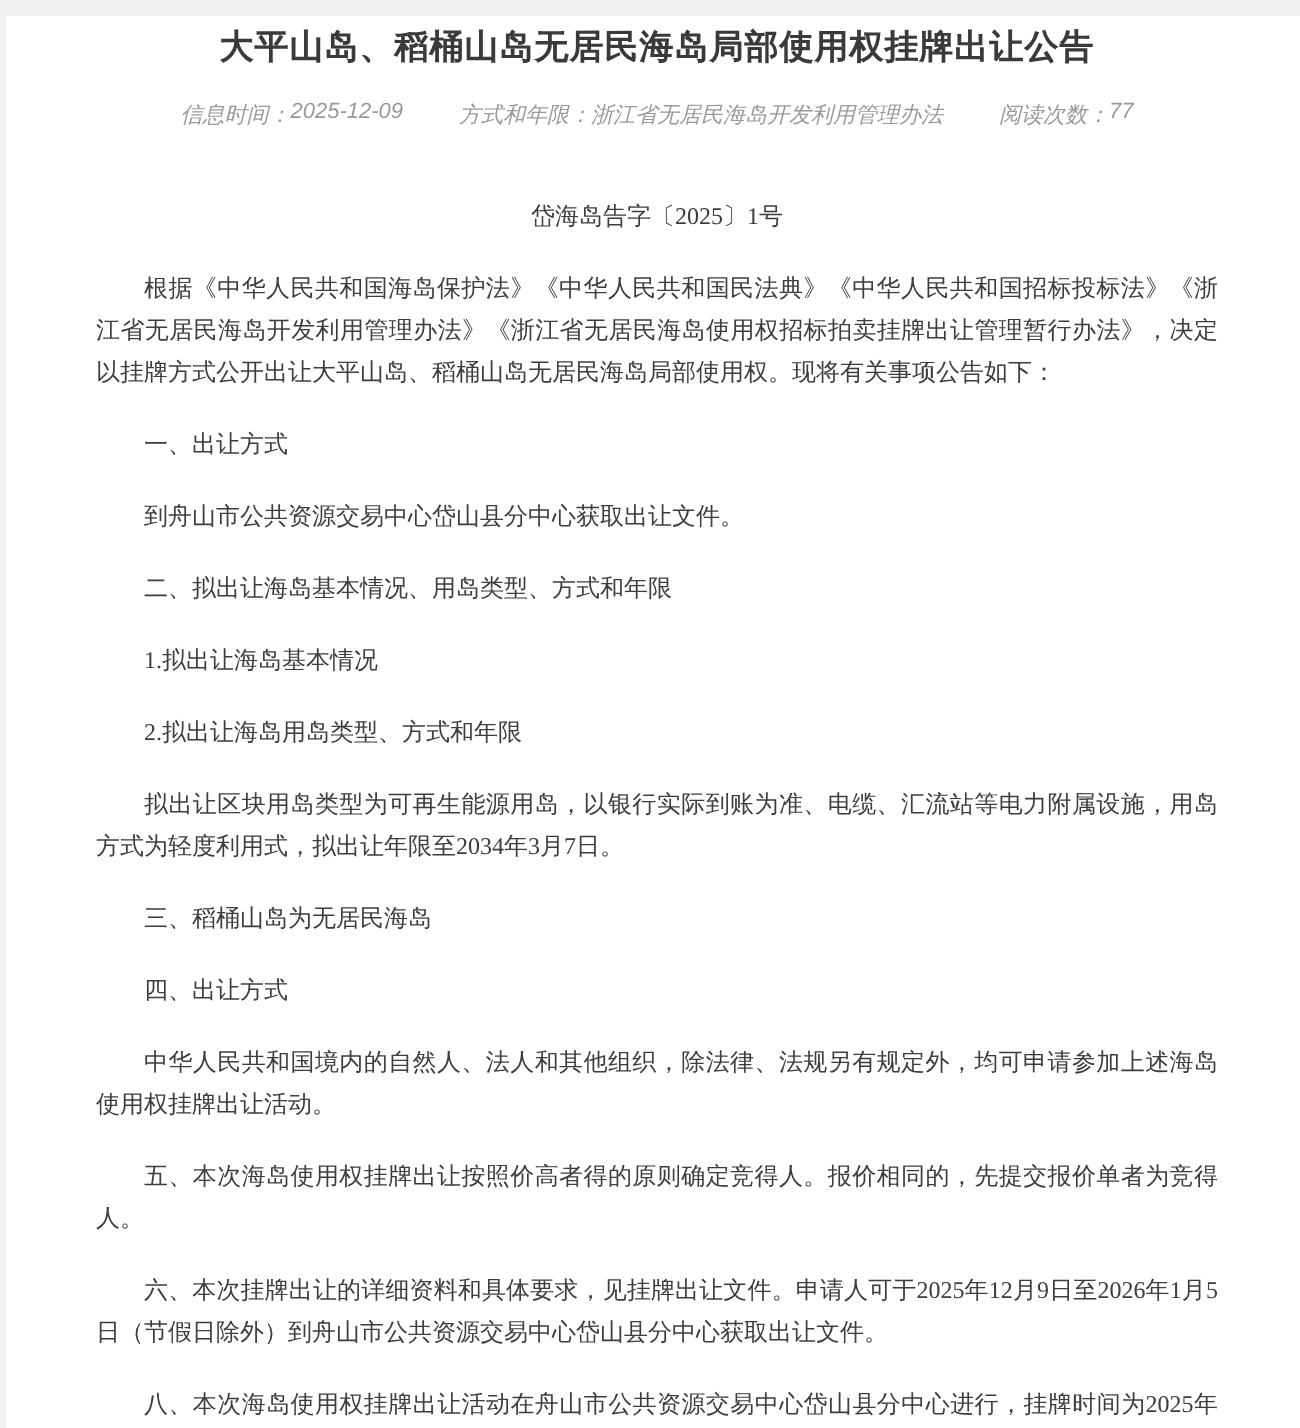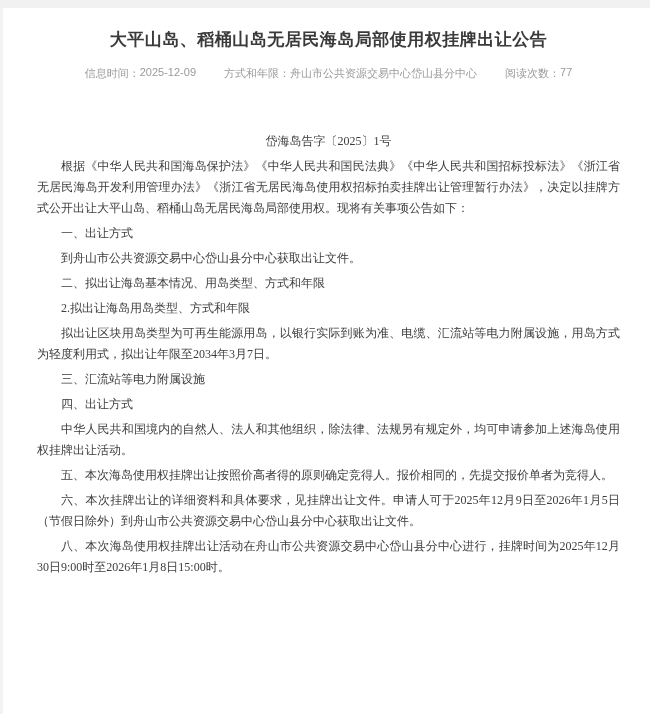--- a/index.html
+++ b/index.html
@@ -26,85 +26,86 @@
     box-sizing: border-box;
     min-height: 706px;
   }
   .title {
     font-family: "Liberation Sans", "DejaVu Sans", sans-serif;
     font-weight: bold;
     font-size: 17px;
     color: #3a3a3a;
     text-align: center;
     margin: 0;
-    padding-top: 20px;
+    padding-top: 4px;
     letter-spacing: 0.5px;
   }
   .meta {
     display: flex;
     justify-content: center;
     gap: 28px;
     font-family: "Liberation Sans", "DejaVu Sans", sans-serif;
     font-size: 11px;
     color: #9a9a9a;
     margin-top: 15px;
     white-space: nowrap;
   }
-  .meta .pair { display: inline-flex; }
+  .meta .pair { display: inline-flex; font-style: italic; }
   .doc-number {
     text-align: center;
     font-size: 12px;
     line-height: 21px;
-    margin-top: 50px;
+    margin-top: 33px;
     color: #3d3d3d;
   }
   .doc-body {
     font-size: 12px;
     line-height: 21px;
     text-align: justify;
   }
   .para {
-    margin: 4px;
+    margin: 15px;
     text-indent: 2em;
   }
 </style>
 </head>
 <body>
 
 <div class="top-strip"></div>
 
 <div class="page">
 
   <h1 class="title">大平山岛、稻桶山岛无居民海岛局部使用权挂牌出让公告</h1>
 
   <div class="meta">
     <span class="pair">
       <span>信息时间：</span>
       <span>2025-12-09</span>
     </span>
     <span class="pair">
       <span>方式和年限：</span>
-      <span>舟山市公共资源交易中心岱山县分中心</span>
+      <span>浙江省无居民海岛开发利用管理办法</span>
     </span>
     <span class="pair">
       <span>阅读次数：</span>
       <span>77</span>
     </span>
   </div>
 
   <div class="doc-number">岱海岛告字〔2025〕1号</div>
 
   <div class="doc-body">
       <p class="para indent">根据《中华人民共和国海岛保护法》《中华人民共和国民法典》《中华人民共和国招标投标法》《浙江省无居民海岛开发利用管理办法》《浙江省无居民海岛使用权招标拍卖挂牌出让管理暂行办法》，决定以挂牌方式公开出让大平山岛、稻桶山岛无居民海岛局部使用权。现将有关事项公告如下：</p>
       <p class="para indent">一、出让方式</p>
       <p class="para indent">到舟山市公共资源交易中心岱山县分中心获取出让文件。</p>
       <p class="para indent">二、拟出让海岛基本情况、用岛类型、方式和年限</p>
+      <p class="para indent">1.拟出让海岛基本情况</p>
       <p class="para indent">2.拟出让海岛用岛类型、方式和年限</p>
       <p class="para indent">拟出让区块用岛类型为可再生能源用岛，以银行实际到账为准、电缆、汇流站等电力附属设施，用岛方式为轻度利用式，拟出让年限至2034年3月7日。</p>
-      <p class="para indent">三、汇流站等电力附属设施</p>
+      <p class="para indent">三、稻桶山岛为无居民海岛</p>
       <p class="para indent">四、出让方式</p>
       <p class="para indent">中华人民共和国境内的自然人、法人和其他组织，除法律、法规另有规定外，均可申请参加上述海岛使用权挂牌出让活动。</p>
       <p class="para indent">五、本次海岛使用权挂牌出让按照价高者得的原则确定竞得人。报价相同的，先提交报价单者为竞得人。</p>
       <p class="para indent">六、本次挂牌出让的详细资料和具体要求，见挂牌出让文件。申请人可于2025年12月9日至2026年1月5日（节假日除外）到舟山市公共资源交易中心岱山县分中心获取出让文件。</p>
       <p class="para indent">八、本次海岛使用权挂牌出让活动在舟山市公共资源交易中心岱山县分中心进行，挂牌时间为2025年12月30日9:00时至2026年1月8日15:00时。</p>
     </div>
 
 </div>
 
 </body></html>

